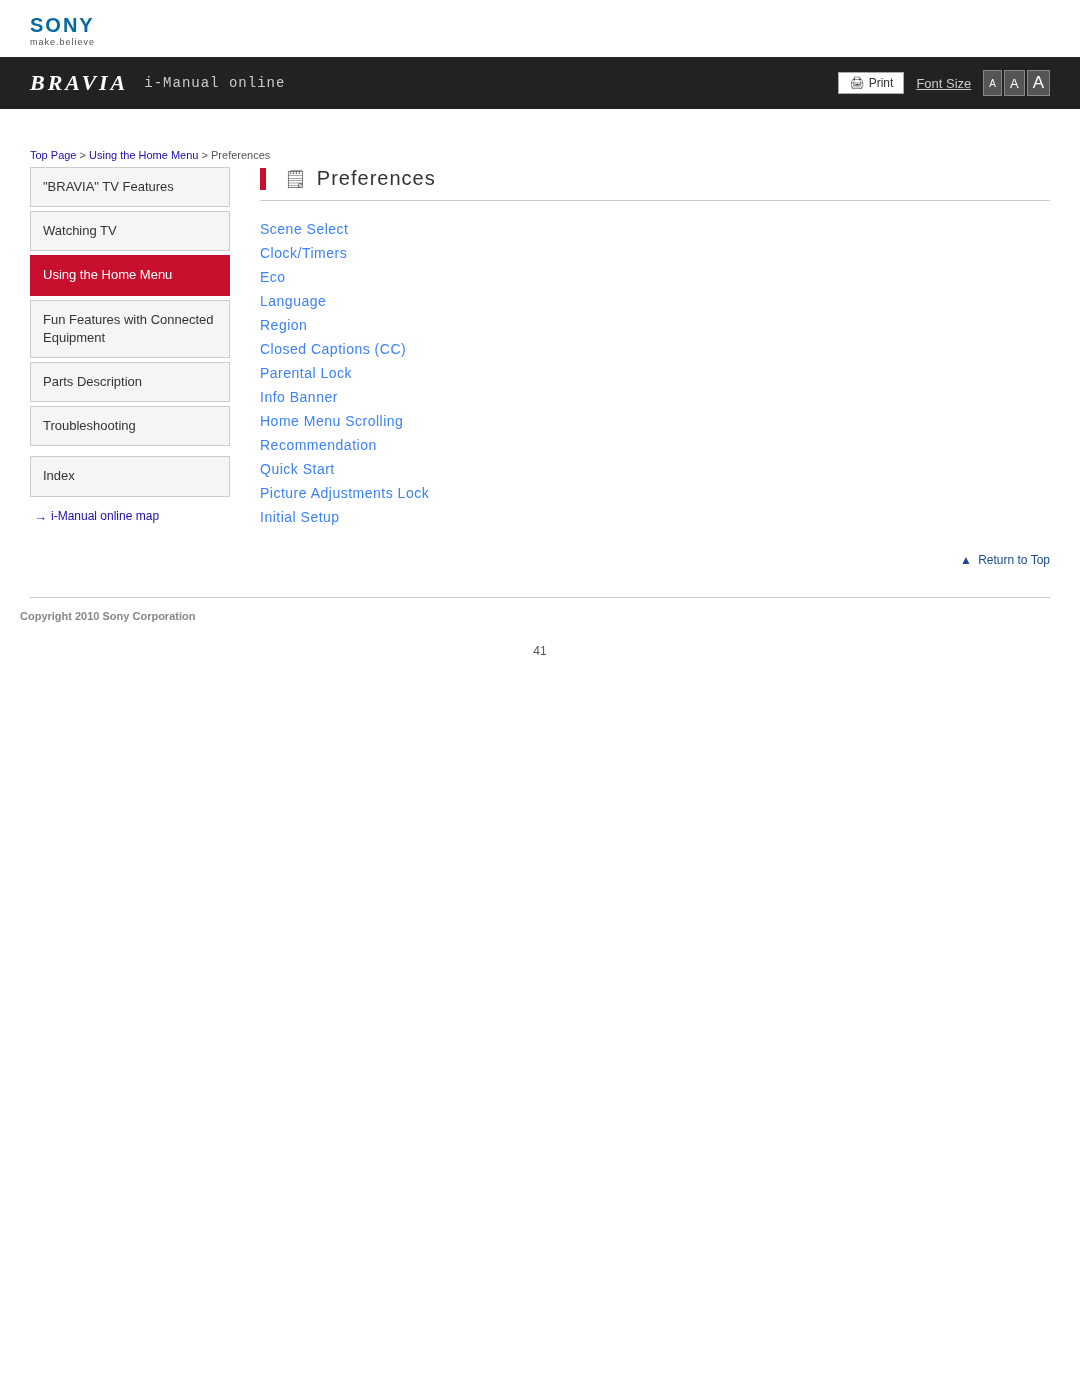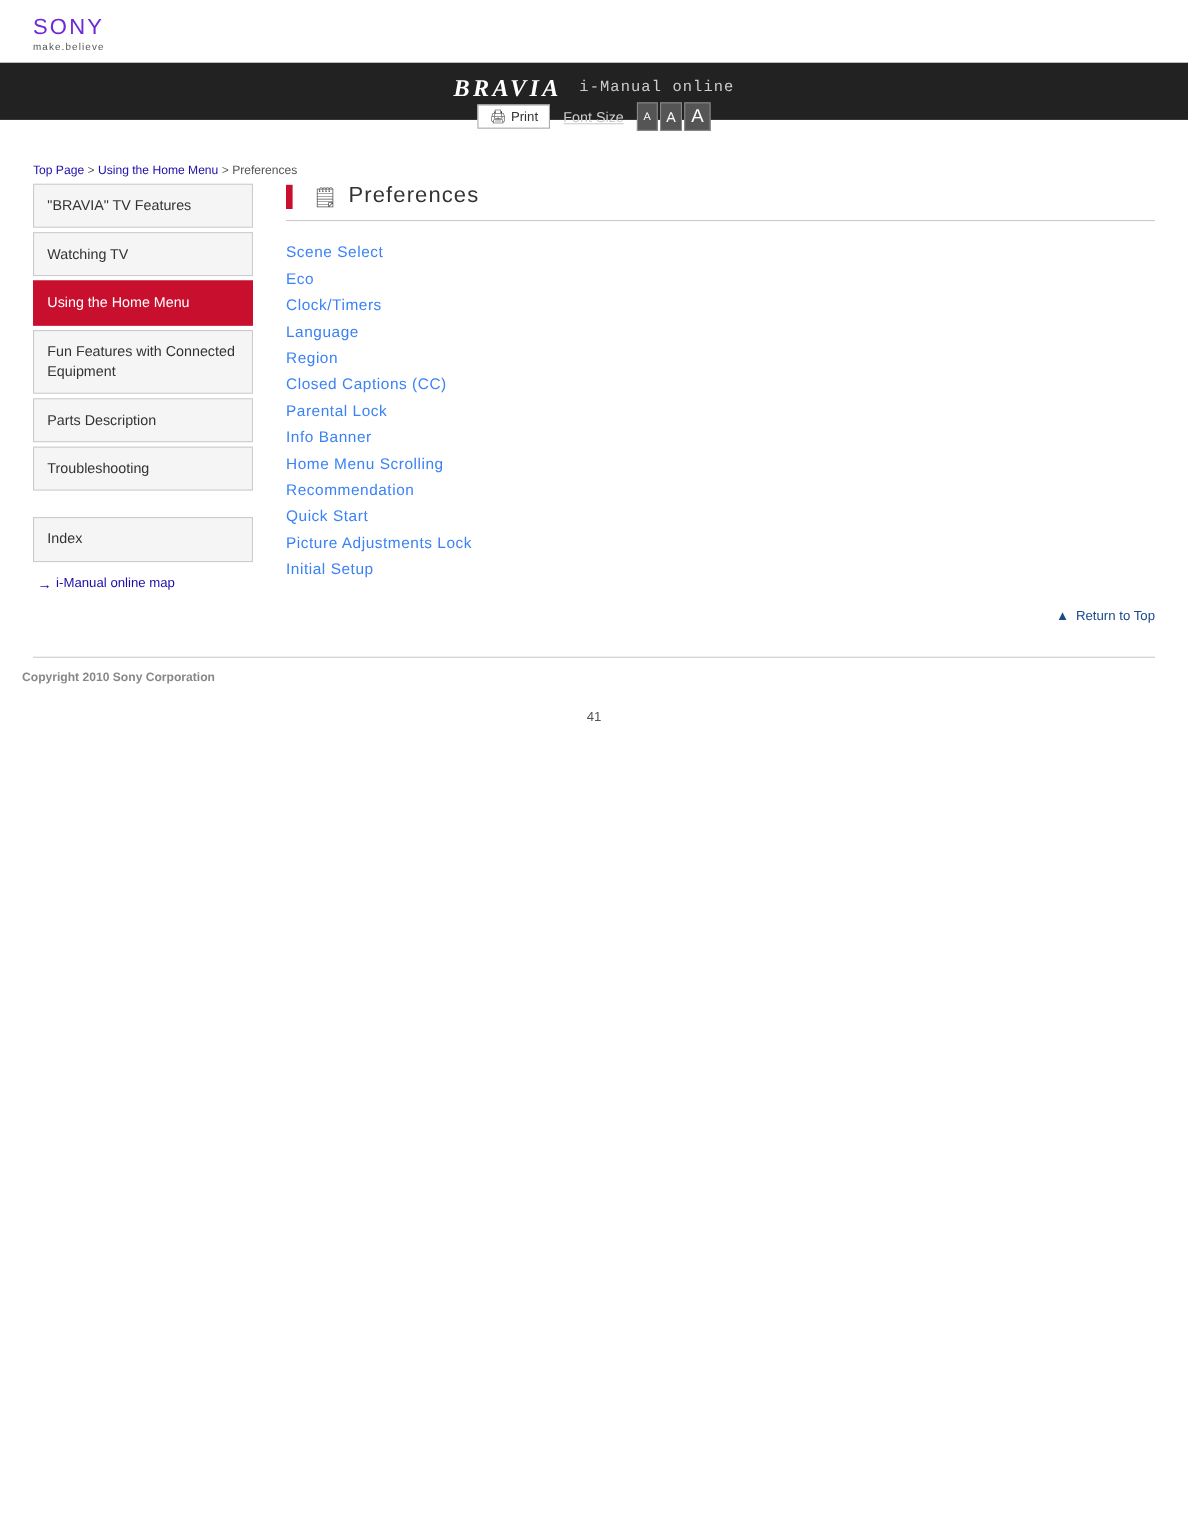--- a/index.html
+++ b/index.html
@@ -13,21 +13,20 @@
     }
 
     
     .top-bar {
       background: #222;
       padding: 10px 30px;
       display: flex;
       align-items: center;
       justify-content: space-between;
       height: 52px;
-      flex-direction: column;
     }
     .bravia-logo {
       display: flex;
       align-items: center;
       gap: 16px;
     }
     .bravia-text {
       font-size: 22px;
       font-weight: 900;
       color: #fff;
@@ -76,23 +75,23 @@
     .font-btn.sm { font-size: 10px; }
     .font-btn.md { font-size: 13px; }
     .font-btn.lg { font-size: 17px; }
 
     
     .sony-area {
       padding: 14px 30px 10px 30px;
     }
     .sony-logo-text {
       font-size: 20px;
-      font-weight: 400;
+      font-weight: 700;
       letter-spacing: 2px;
-      color: #6d28d9;
+      color: #0369a1;
       font-family: Arial, sans-serif;
     }
     .sony-tagline {
       font-size: 9px;
       color: #555;
       letter-spacing: 1px;
     }
 
     
     .breadcrumb-bar {
@@ -129,21 +128,21 @@
       background: #f5f5f5;
       color: #333;
       line-height: 1.4;
     }
     .sidebar-item.active {
       background: #c8102e;
       color: #fff;
       border-color: #c8102e;
     }
     .sidebar-item.index-item {
-      margin-top: 24px;
+      margin-top: 10px;
     }
     .imanual-map-link {
       display: flex;
       align-items: center;
       gap: 4px;
       padding: 8px 4px;
       font-size: 12px;
       color: #1a0dab;
       cursor: pointer;
       text-decoration: none;
@@ -298,24 +297,24 @@
       <span class="red-bar-icon"></span>
       <span class="preferences-icon">🗒</span>
       <h1 class="page-title">Preferences</h1>
     </div>
 
     <ul class="links-list">
       <li>
         <a>Scene Select</a>
       </li>
       <li>
+        <a>Clock/Timers</a>
+      </li>
+      <li>
         <a>Eco</a>
-      </li>
-      <li>
-        <a>Clock/Timers</a>
       </li>
       <li>
         <a>Language</a>
       </li>
       <li>
         <a>Region</a>
       </li>
       <li>
         <a>Closed Captions (CC)</a>
       </li>

